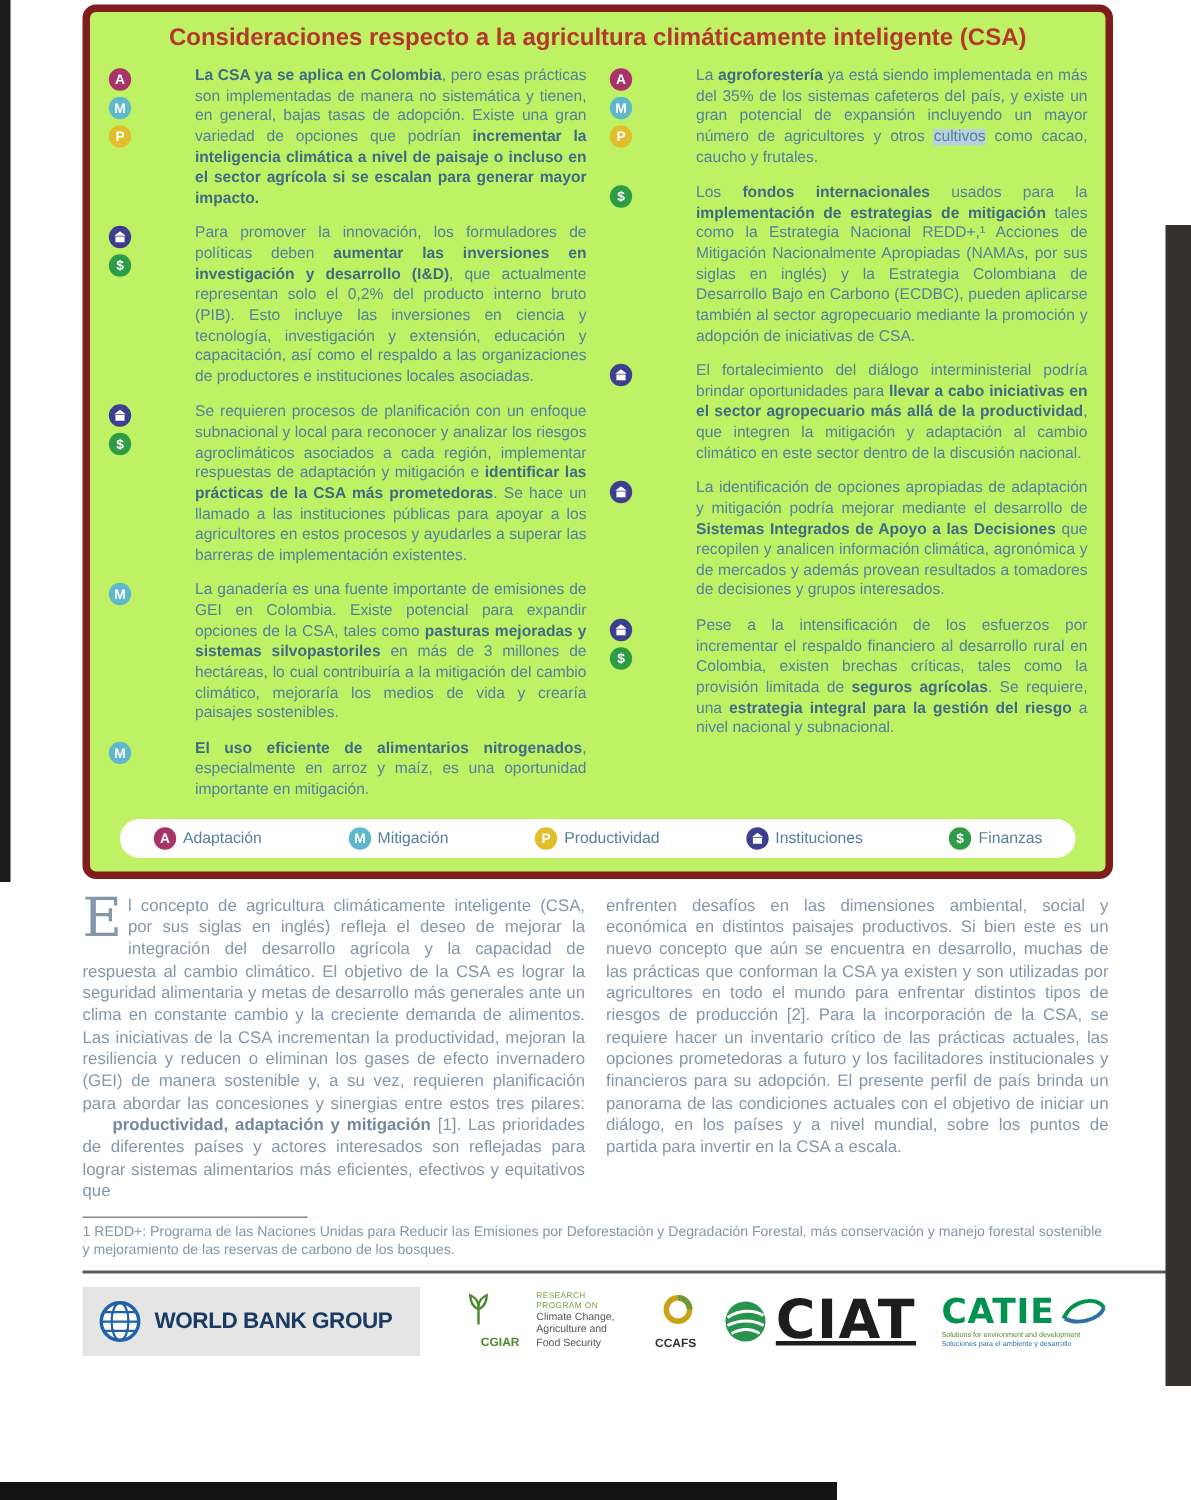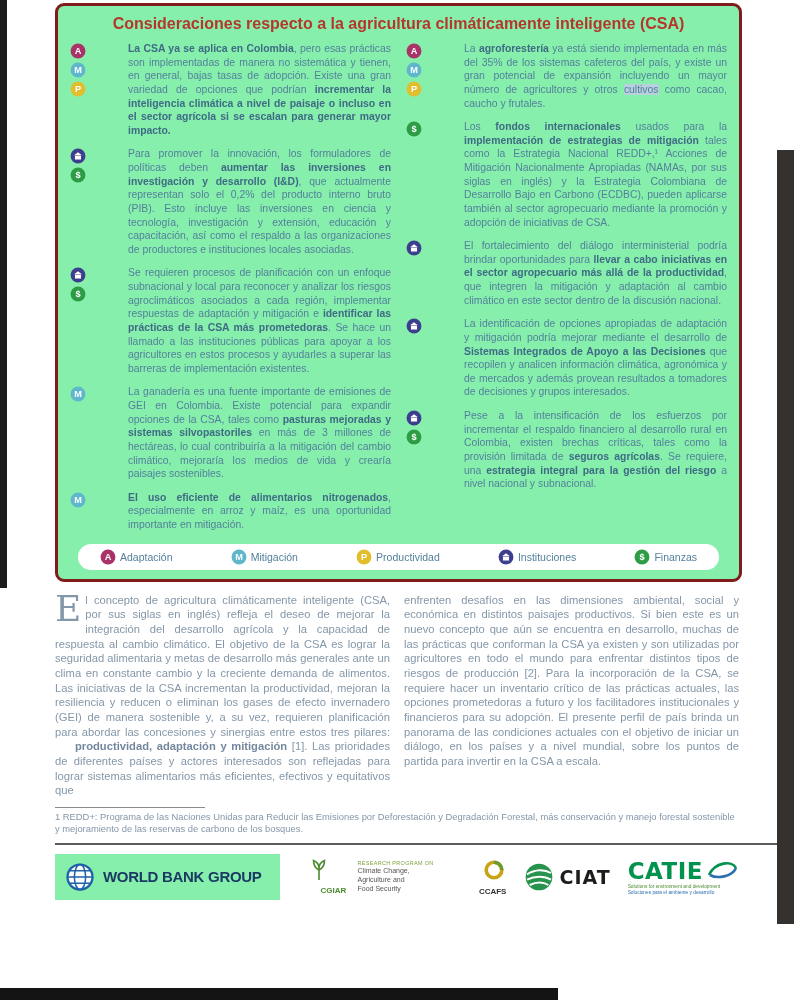--- a/index.html
+++ b/index.html
@@ -15,21 +15,21 @@
   .header{position:relative;height:130px;overflow:hidden;}
   .header-bg{position:absolute;left:0;top:0;width:794px;height:130px;}
   .map{position:absolute;left:8px;top:2px;width:212px;height:126px;z-index:5;}
   .title{position:absolute;left:185px;top:24px;width:490px;text-align:center;z-index:6;
          font-family:"DejaVu Serif",serif;font-weight:bold;font-size:30px;line-height:40px;
          color:#B0392F;text-shadow:0 1px 0 rgba(150,60,50,.25);}
   .flag{position:absolute;right:28px;top:38px;width:62px;height:43px;z-index:6;border:1px solid #ececec;
         background:linear-gradient(to bottom,#F8CE1B 0 50%,#2C3E9E 50% 75%,#CE2027 75% 100%);}
 
   
-  .box{margin:3px 52px 0 55px;border:3px solid #7f1d1d;border-radius:9px;background:#86efac;
+  .box{margin:3px 52px 0 55px;border:5px solid #7f1d1d;border-radius:9px;background:#bef264;
        padding:7px 12px 9px;}
   .box-heading{text-align:center;color:#B5372C;font-size:16px;font-weight:bold;margin:2px 0 9px;}
   .cols{display:flex;gap:15px;}
   .col{flex:1;min-width:0;}
   .bullet{display:flex;gap:5px;margin-bottom:10px;}
   .icons{display:flex;flex-direction:column;gap:3px;width:17px;flex:none;padding-top:1px;}
   .cicon{width:16px;height:16px;display:block;}
   .cicon svg{width:16px;height:16px;display:block;}
   .btext{font-size:10.4px;line-height:1.31;color:#54809C;text-align:justify;margin-left:36px;}
   .btext .b{font-weight:bold;color:#3F6B85;}
@@ -45,31 +45,31 @@
   .bcol .b{font-weight:bold;color:#74889D;padding-left:20px;}
   .dropcap{float:left;font-family:"DejaVu Serif",serif;font-size:36px;line-height:28px;
            padding:2px 4px 0 0;color:#8497A9;}
 
   
   .footnote-area{margin:9px 55px 1px;}
   .footnote-rule{width:150px;border-top:1px solid #8a8a8a;margin-bottom:3px;}
   .footnote{font-size:9.4px;line-height:1.32;color:#8497A9;}
   .footer-line{margin:7px 0 0 55px;border-top:2px solid #5c5c5c;}
   .logos{display:flex;align-items:center;margin:9px 55px 0;gap:17px;}
-  .logo-wbg{display:flex;align-items:center;gap:8px;background:#86efac;padding:8px 18px 8px 10px;}
+  .logo-wbg{display:flex;align-items:center;gap:8px;background:#e5e5e5;padding:8px 18px 8px 10px;}
   .wbg-label{font-size:15px;font-weight:bold;color:#1A3A63;letter-spacing:-.3px;white-space:nowrap;}
   .logo-cgiar{text-align:center;width:44px;}
   .cgiar-label{font-size:8px;font-weight:bold;color:#4C8A2F;margin-top:1px;margin-left:24px;}
   .program{font-size:7px;line-height:1.25;color:#555;width:88px;}
   .program .top{font-size:5.5px;color:#7AA33C;letter-spacing:.3px;}
   .logo-ccafs{text-align:right;width:44px;}
   .ccafs-label{font-size:8px;font-weight:bold;color:#333;margin-top:1px;}
   .logo-ciat{display:flex;align-items:center;gap:4px;}
-  .ciat-label{font-size:19px;font-weight:bold;color:#1d1d1b;letter-spacing:1px;
-              font-family:"DejaVu Sans",sans-serif;}
+  .ciat-label{font-size:36px;font-weight:bold;color:#1d1d1b;letter-spacing:1px;
+              font-family:"DejaVu Sans",sans-serif;text-decoration:underline;}
   .logo-catie{position:relative;}
   .catie-top{display:flex;gap:2px;}
   .catie-label{font-size:23px;font-weight:bold;color:#00924E;letter-spacing:.5px;
                font-family:"DejaVu Sans",sans-serif;}
   .catie-tag{font-size:4.8px;line-height:1.3;}
   .catie-tag .t1{color:#4C8A2F;}
   .catie-tag .t2{color:#2C6FAD;}
 </style>
 </head>
 <body>

